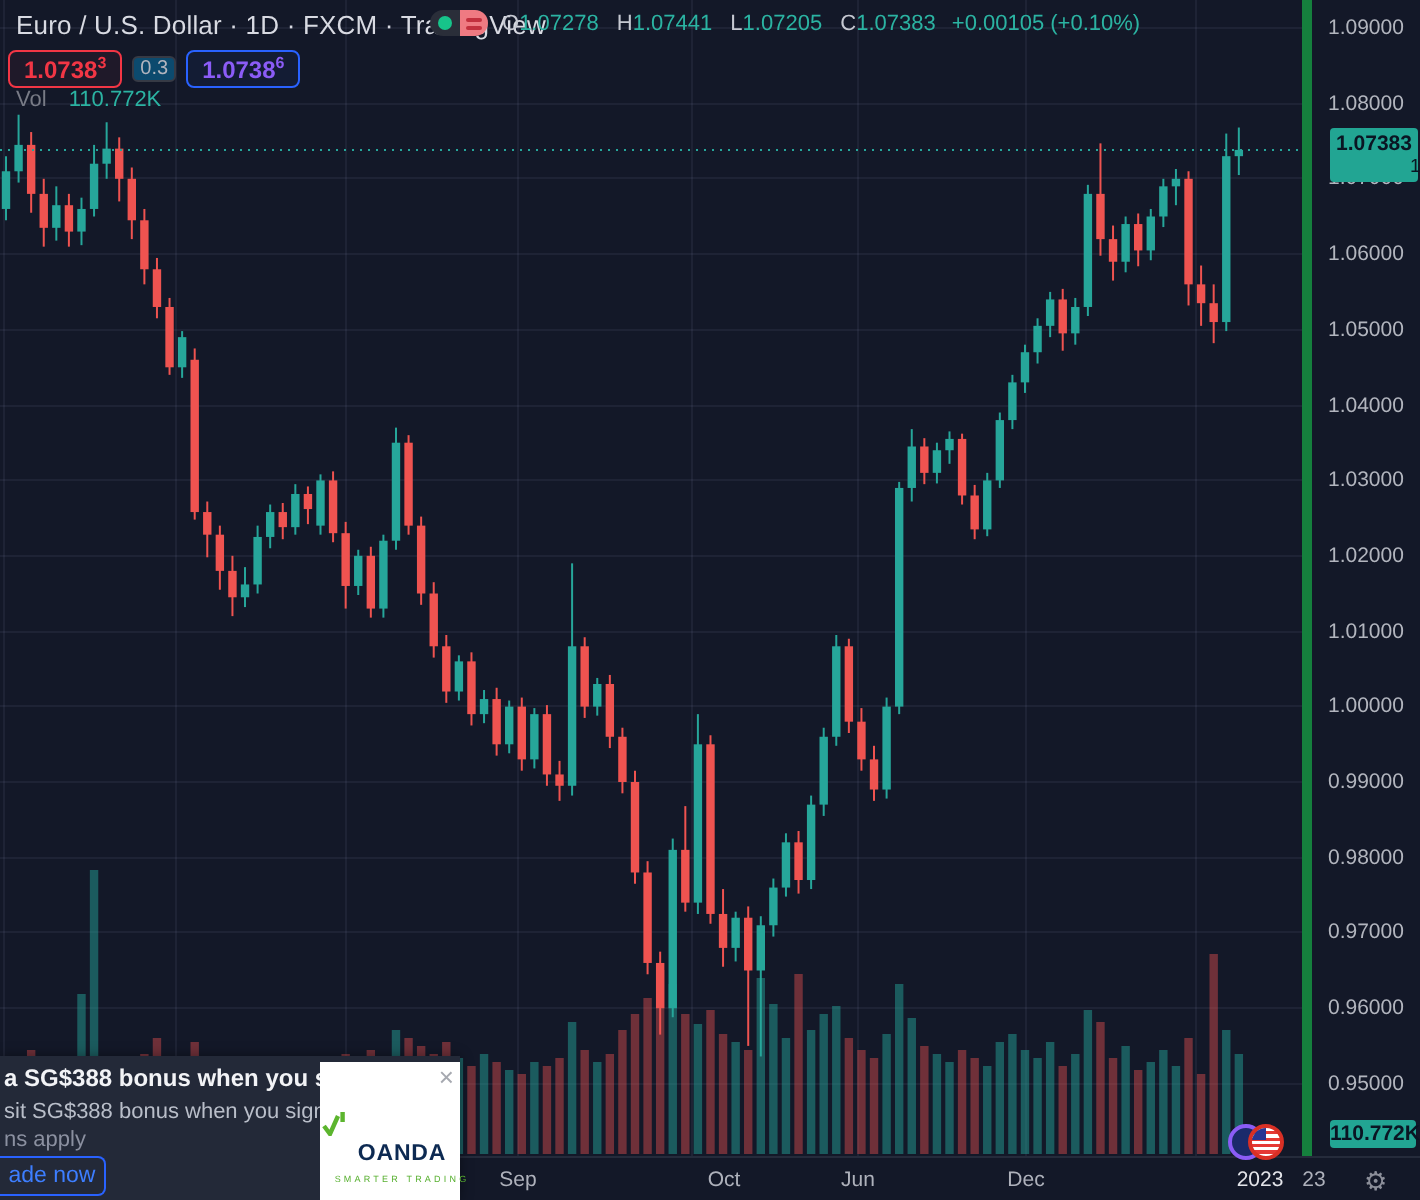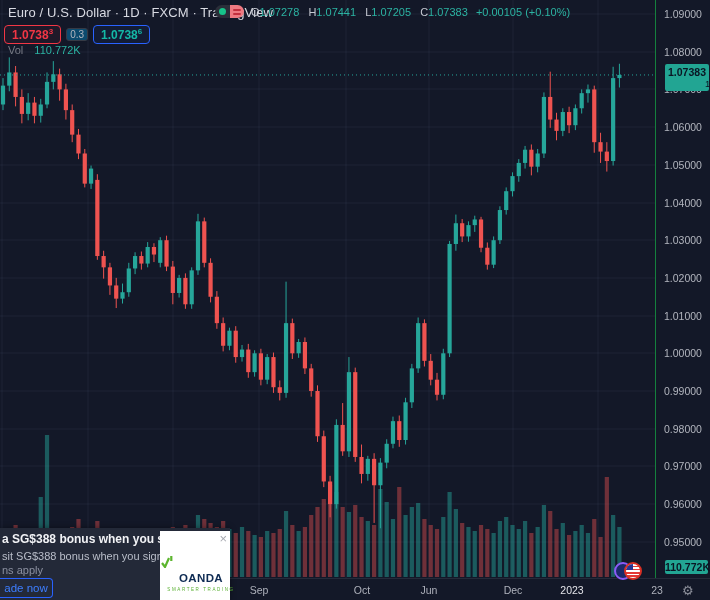--- a/index.html
+++ b/index.html
@@ -16,33 +16,33 @@
   .toggle-dot{width:7px;height:7px;border-radius:50%;background:#17c48a;}
   .toggle-right{width:15px;height:13px;background:#ef7a82;border-radius:0 7px 7px 0;
                 display:flex;flex-direction:column;align-items:center;justify-content:center;gap:2px;}
   .toggle-right i{display:block;width:8px;height:2px;background:#c3303e;border-radius:1px;}
   .ohlc-row{left:251px;top:6px;font-size:11px;white-space:nowrap;}
   .ohlc-row .k{color:#c6c9d2;margin-left:6px;}
   .ohlc-row .v,.ohlc-row .chg{color:#2bb3a2;}
   .quote-row{left:4px;top:25px;display:flex;align-items:center;gap:5px;}
   .bid-box{border:1px solid #f23645;color:#f23645;border-radius:4px;padding:1px 7px;
            font-size:12px;font-weight:bold;background:rgba(242,54,69,.06);}
-  .ask-box{border:1px solid #2962ff;color:#14b8a6;border-radius:4px;padding:1px 7px;
+  .ask-box{border:1px solid #2962ff;color:#8b5cf6;border-radius:4px;padding:1px 7px;
            font-size:12px;font-weight:bold;background:rgba(41,98,255,.06);}
   .spread-box{border:1px solid #363a45;color:#b2b5be;border-radius:3px;padding:0 3px;
               font-size:10px;background:#0c4a6e;}
   sup{font-size:8px;}
   .vol-row{left:8px;top:44px;font-size:11px;}
   .vol-row .lbl{color:#787b86;}
   .vol-row .val{color:#2bb3a2;margin-left:8px;}
   .watermark{left:256px;top:24px;width:230px;text-align:center;font-size:13.5px;font-weight:600;
              color:rgba(255,255,255,.95);letter-spacing:.2px;}
 
   
-  .price-axis{right:0;top:0;width:54px;height:578px;border-left:1px solid #15803d;background:#131828;}
+  .price-axis{right:0;top:0;width:54px;height:578px;border-left:5px solid #15803d;background:#131828;}
   .tick{position:absolute;left:8px;font-size:10.5px;color:#b2b5be;transform:translateY(-50%);white-space:nowrap;}
   .time-axis{left:0;top:578px;width:710px;height:22px;border-top:1px solid #252b3b;background:#131828;}
   .tlabel{position:absolute;top:5px;transform:translateX(-50%);font-size:10.5px;color:#aeb1bb;}
   .tlabel.year{color:#e3e4e9;}
   .gear{position:absolute;left:682px;top:4px;font-size:13px;color:#8b8e99;}
 
   .price-flag{left:665px;top:64px;width:44px;background:#22a593;border-radius:2px;
               text-align:center;color:#0a1523;padding:2px 0;z-index:5;}
   .price-flag .p{font-size:10.5px;font-weight:bold;}
   .price-flag .t{font-size:9.5px;padding-left:40px;}
@@ -457,21 +457,21 @@
   </div>
 
   <div class="abs vol-flag">110.772K</div>
 
   <div class="abs time-axis" id="time-axis">
     <span class="gear">⚙</span>
   <span class="tlabel" style="left: 259px;">Sep</span>
       <span class="tlabel" style="left: 362px;">Oct</span>
       <span class="tlabel" style="left: 429px;">Jun</span>
       <span class="tlabel" style="left: 513px;">Dec</span>
-      <span class="tlabel year" style="left: 572px;">2023</span>
+      <span class="tlabel year" style="left: 630px;">2023</span>
       <span class="tlabel" style="left: 657px;">23</span>
     </div>
 
   <div class="abs pair-flags">
     <span class="flag flag-eu"></span>
     <span class="flag flag-us">
         <i></i>
       </span>
   </div>
 

